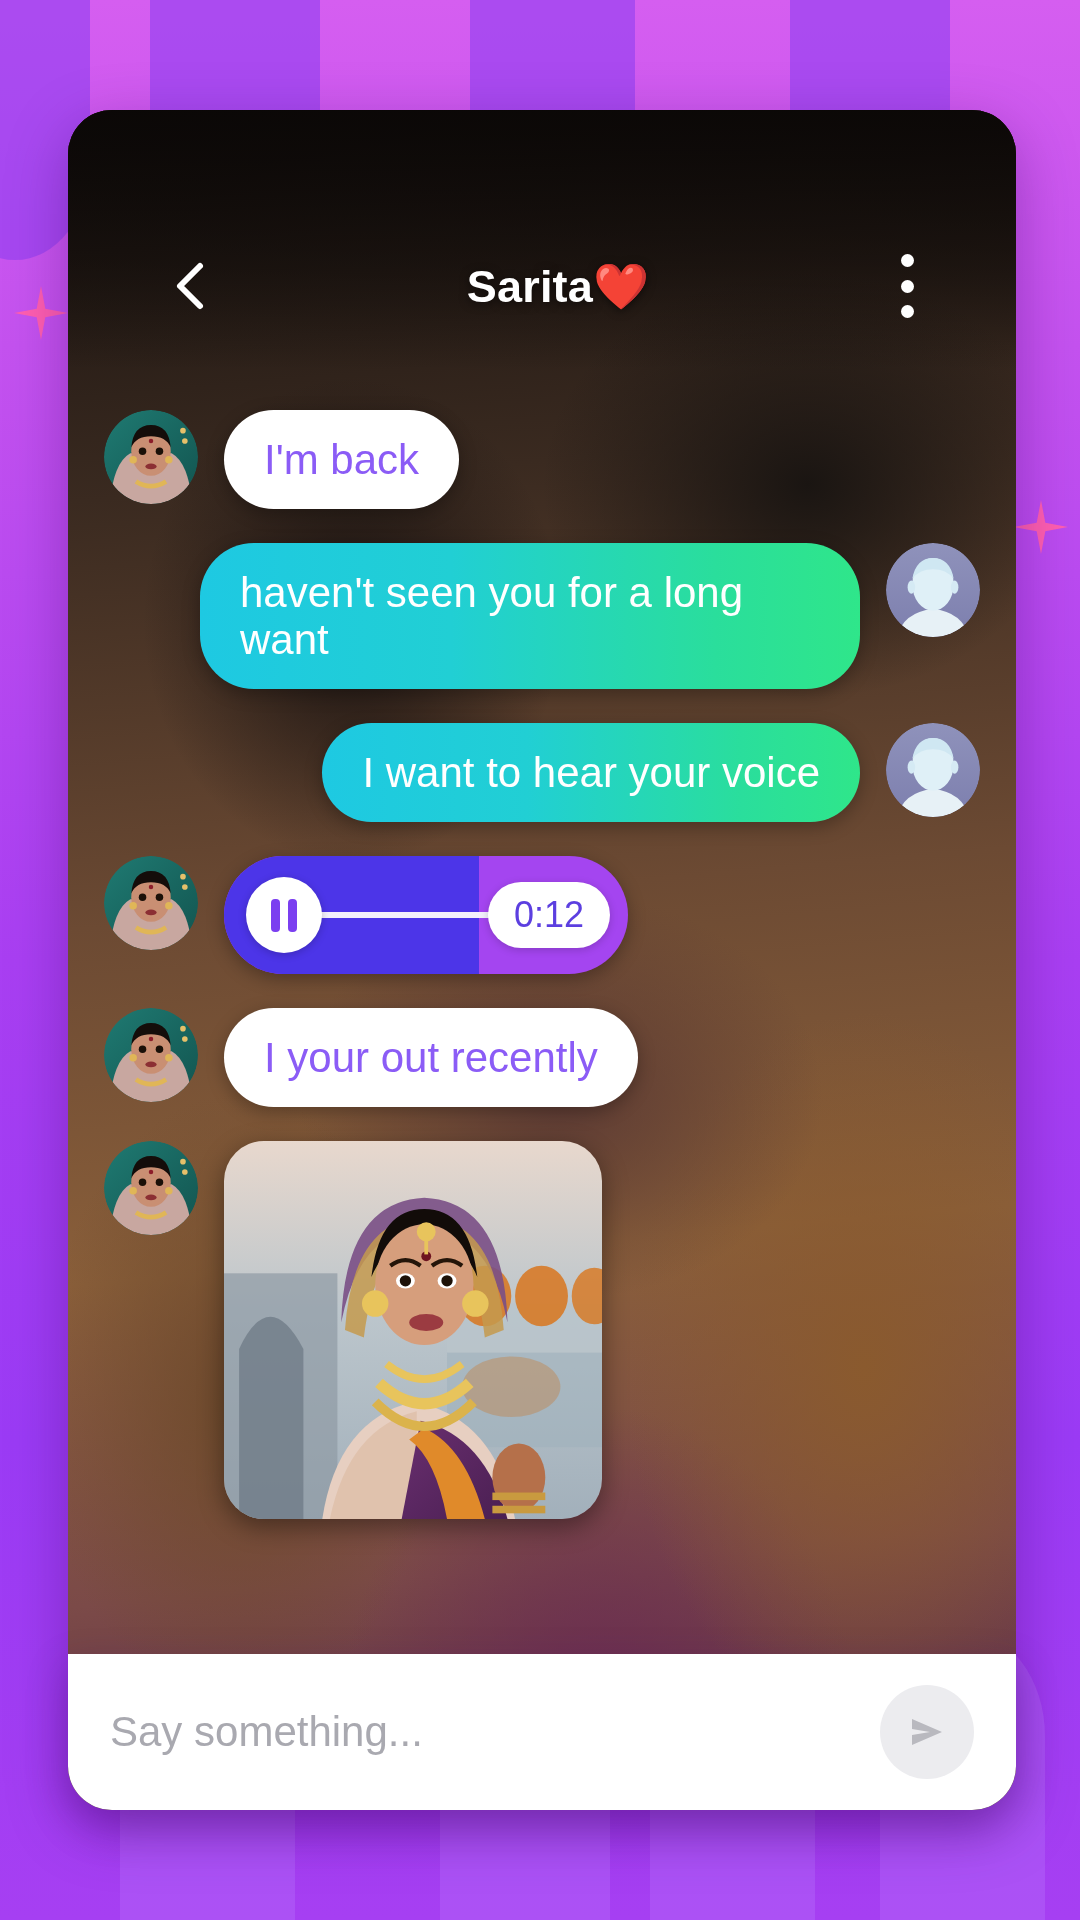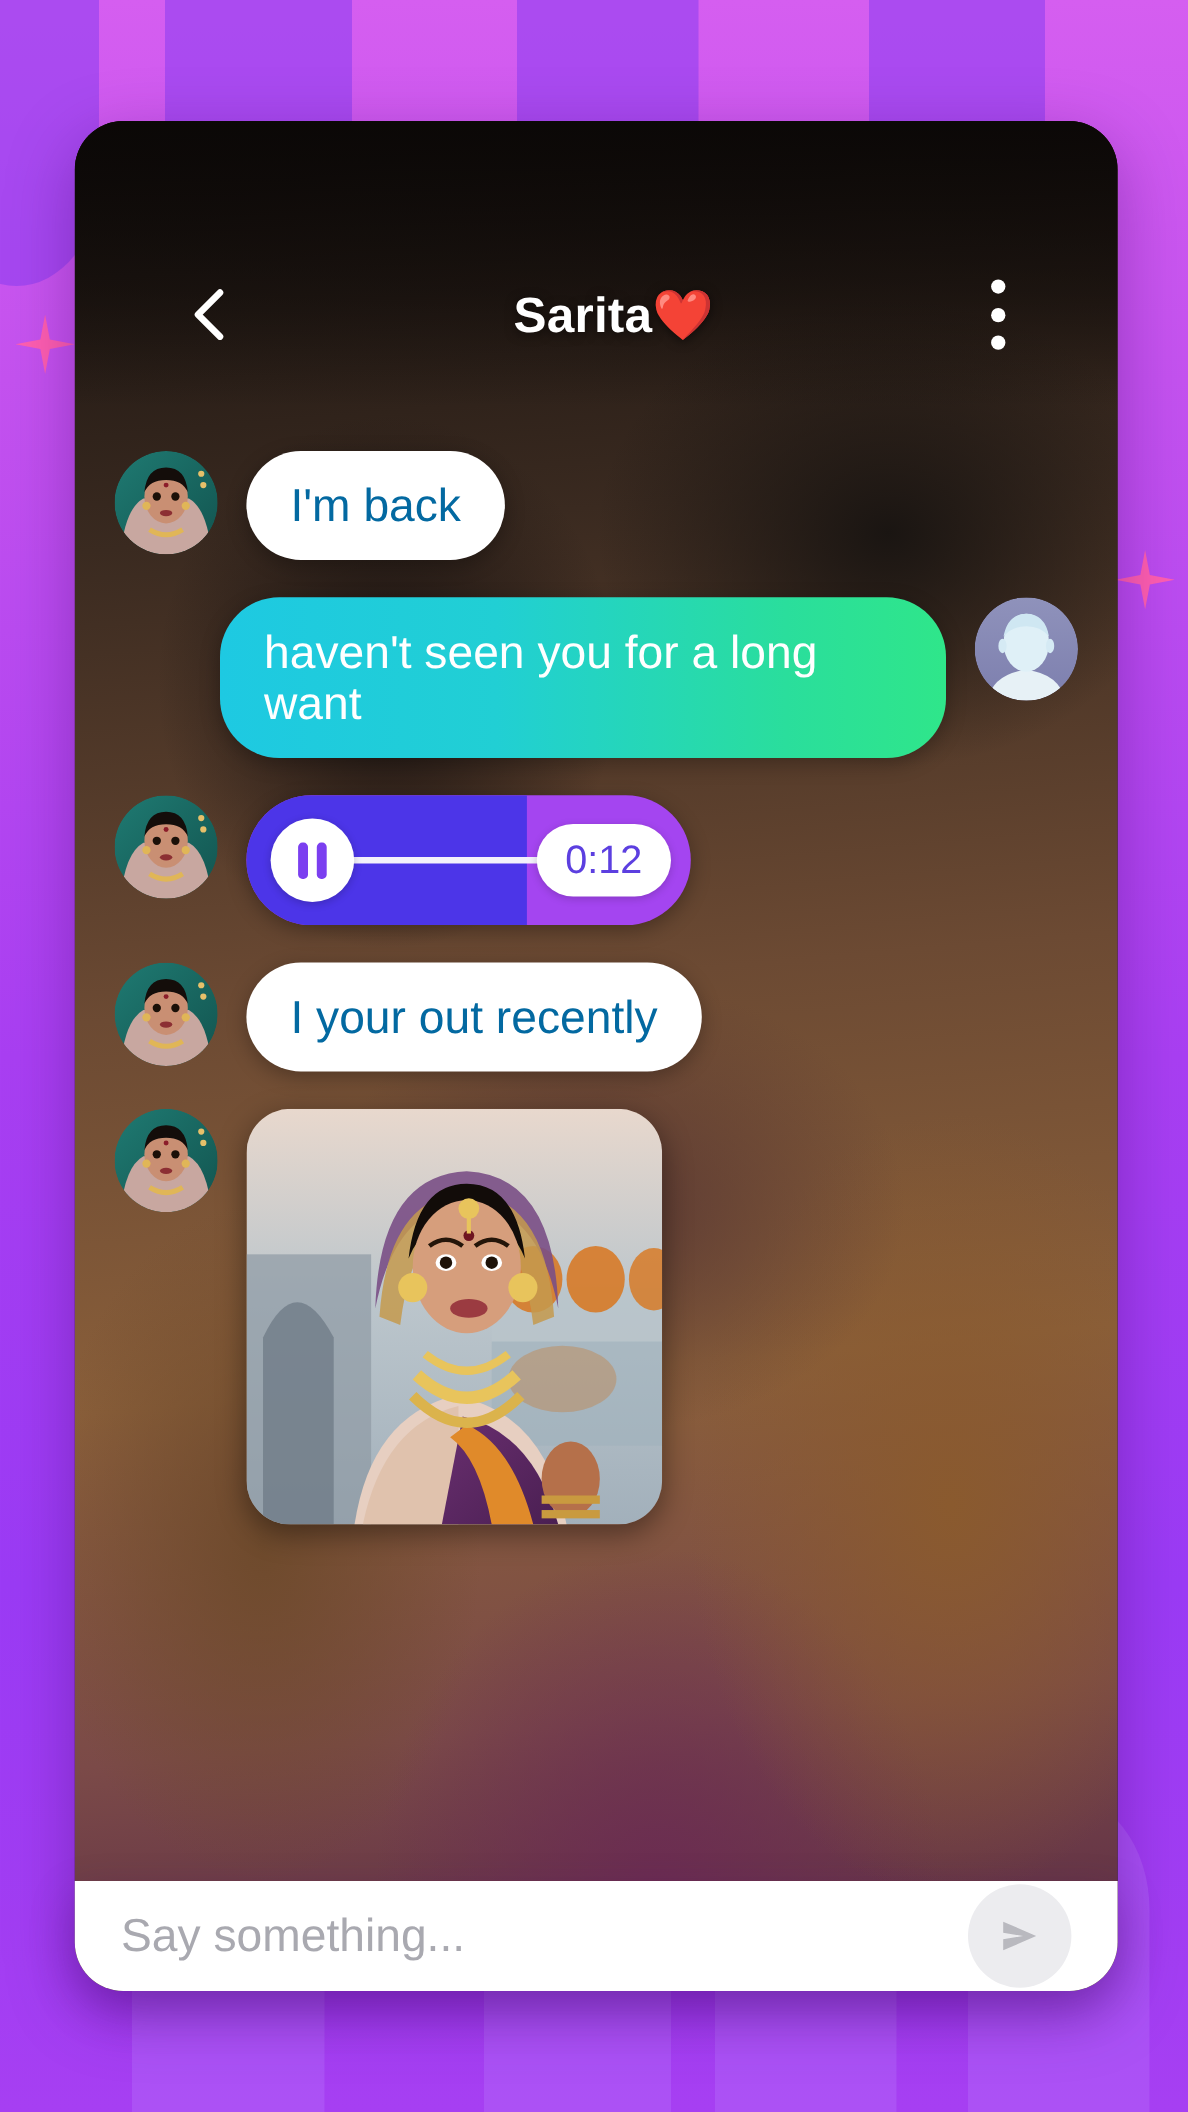--- a/index.html
+++ b/index.html
@@ -106,21 +106,21 @@
 
   .bubble {
     max-width:660px;
     padding:26px 40px;
     border-radius:54px;
     font-size:42px;
     line-height:1.12;
     word-break:break-word;
   }
   .bubble.in {
-    background:#ffffff; color:#0369a1;
+    background:#ffffff; color:#8b5cf6;
     margin-left:26px;
     box-shadow:0 5px 18px rgba(0,0,0,.28);
   }
   .bubble.out {
     background:linear-gradient(90deg,#1ec9e2 0%, #21cfd4 38%, #2ade9c 78%, #2fe68a 100%);
     color:#ffffff;
     margin-right:26px;
     box-shadow:0 5px 18px rgba(0,0,0,.28);
   }
 
@@ -168,21 +168,21 @@
     overflow:hidden;
     box-shadow:0 8px 26px rgba(0,0,0,.4);
     position:relative;
     cursor:pointer;
   }
   .photo svg { display:block; width:100%; height:100%; }
 
   
   .composer {
     position:absolute;
-    left:68px; bottom:110px; width:948px; height:100px;
+    left:68px; bottom:110px; width:948px; height:156px;
     background:#fff;
     border-radius:0 0 44px 44px;
     display:flex; align-items:center;
     padding:0 42px 0 42px;
     z-index:8;
     box-shadow:0 16px 40px rgba(60,0,100,.28);
     gap:28px;
   }
   .composer-input {
     flex:1; border:none; outline:none;
@@ -290,20 +290,35 @@
             <path d="M12 100 q6-26 38-30 l0 0 q32 4 38 30z" fill="#e7f1f6"></path>
             <ellipse cx="50" cy="44" rx="22" ry="28" fill="#dff0f7"></ellipse>
             <path d="M28 38 q4-22 22-22 q18 0 22 22 q-8-10-22-10 q-14 0-22 10z" fill="#cfe7f2"></path>
             <ellipse cx="27" cy="47" rx="4" ry="7" fill="#d5eaf4"></ellipse>
             <ellipse cx="73" cy="47" rx="4" ry="7" fill="#d5eaf4"></ellipse>
           </g>
         </svg>
       </div>
     </div>
 
+    <div class="row right">
+      <div class="bubble out">I want to hear your voice</div>
+      <div class="avatar">
+        <svg viewBox="0 0 100 100">
+          <g clip-path="url(#cc2)">
+            <rect width="100" height="100" fill="url(#ug)"></rect>
+            <path d="M12 100 q6-26 38-30 l0 0 q32 4 38 30z" fill="#e7f1f6"></path>
+            <ellipse cx="50" cy="44" rx="22" ry="28" fill="#dff0f7"></ellipse>
+            <path d="M28 38 q4-22 22-22 q18 0 22 22 q-8-10-22-10 q-14 0-22 10z" fill="#cfe7f2"></path>
+            <ellipse cx="27" cy="47" rx="4" ry="7" fill="#d5eaf4"></ellipse>
+            <ellipse cx="73" cy="47" rx="4" ry="7" fill="#d5eaf4"></ellipse>
+          </g>
+        </svg>
+      </div>
+    </div>
 
     <div class="row left">
       <div class="avatar">
         <svg viewBox="0 0 100 100">
           <g clip-path="url(#cc1)">
             <rect width="100" height="100" fill="url(#tealbg)"></rect>
             <path d="M6 100 q4-44 22-54 l44 0 q18 10 22 54z" fill="#c8a7a0"></path>
             <ellipse cx="50" cy="44" rx="21" ry="26" fill="#c98f73"></ellipse>
             <path d="M29 40 q2-24 21-24 q19 0 21 24 q-5-12-21-12 q-16 0-21 12z" fill="#140d0a"></path>
             <circle cx="41" cy="44" r="4" fill="#1b1008"></circle>

